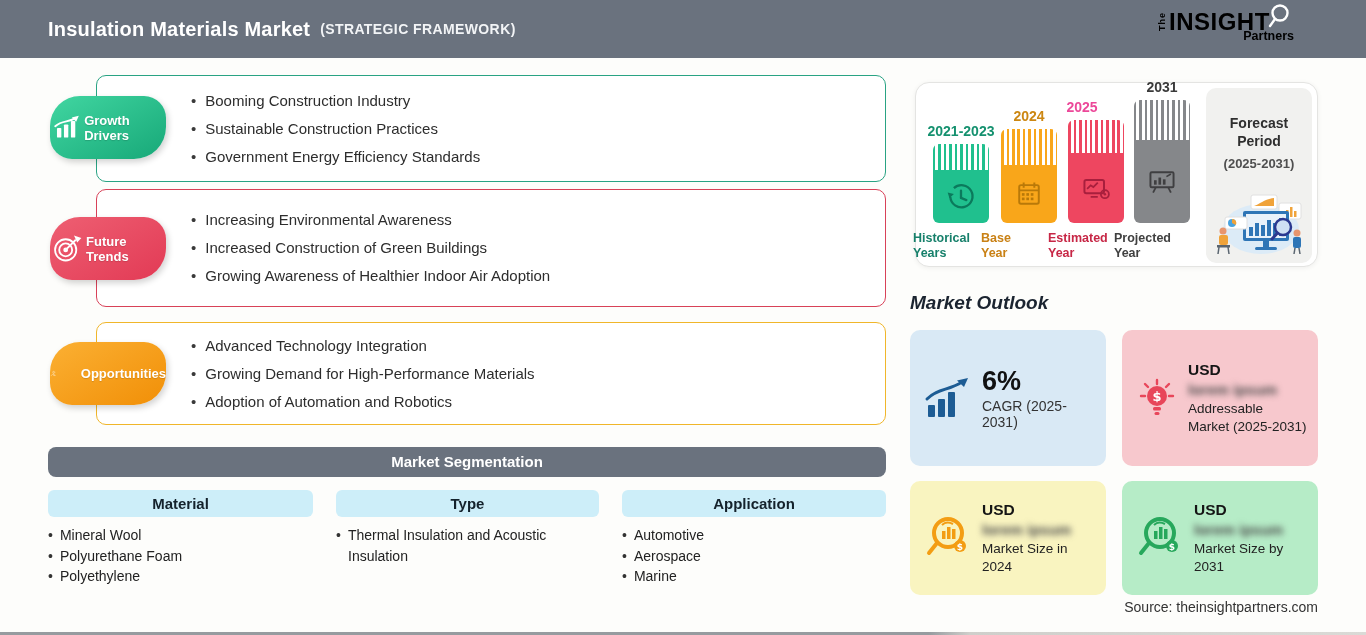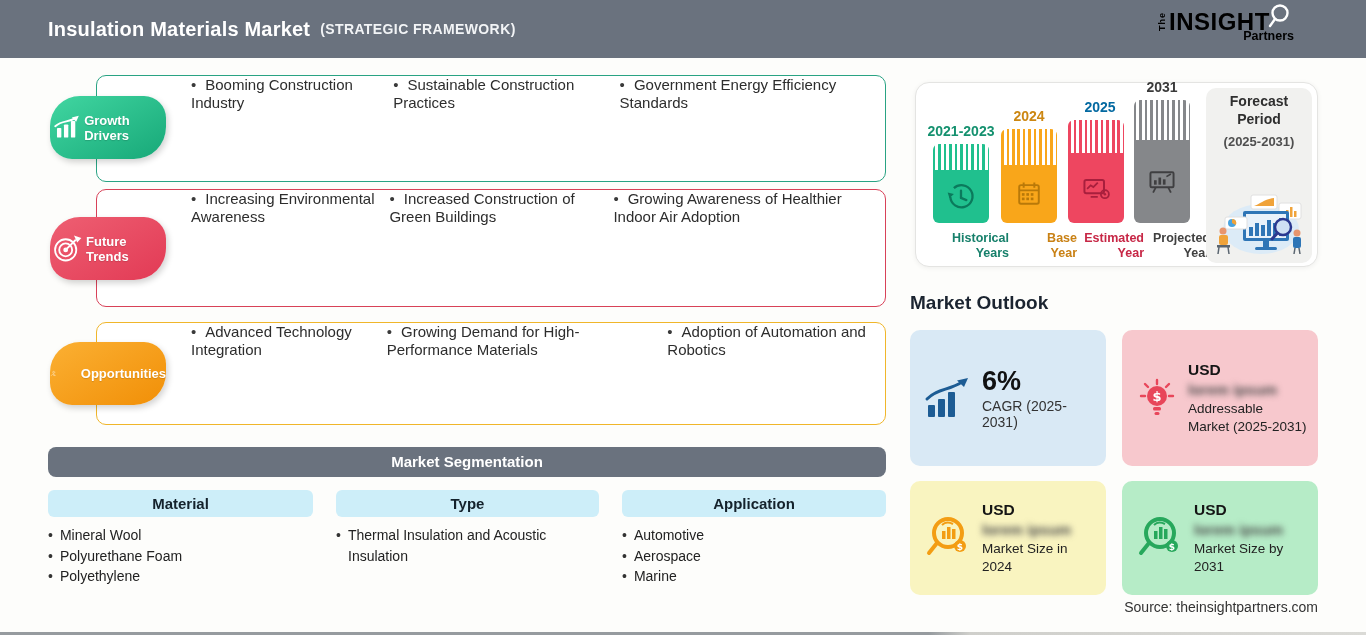--- a/index.html
+++ b/index.html
@@ -14,21 +14,21 @@
   .header-subtitle { color:#f2f4f6; font-size:14px; font-weight:600; letter-spacing:.4px; }
   .logo { position:absolute; right:58px; top:9px; color:#000000; width:150px; }
   .logo-row { display:flex; align-items:center; }
   .logo-the { writing-mode:vertical-rl; transform:rotate(180deg); font-size:9px; font-weight:bold; letter-spacing:1px; line-height:9px; margin-right:2px; }
   .logo-insight { font-size:24px; font-weight:800; letter-spacing:.5px; line-height:26px; }
   .logo-mag { margin-left:-4px; margin-top:-8px; }
   .logo-partners { text-align:right; font-size:12.5px; font-weight:bold; margin-top:-6px; padding-right:14px; }
 
   
   .fbox { position:absolute; left:96px; width:790px; border-radius:10px; background:#fff; }
-  .fbox ul { list-style:none; position:absolute; left:94px; top:0; bottom:0; right:12px; display:flex; flex-direction:row; justify-content:center; gap:10px; }
+  .fbox ul { list-style:none; position:absolute; left:94px; top:0; bottom:0; right:12px; display:flex; flex-direction:column; justify-content:center; gap:10px; }
   .fbox li { font-size:15px; color:#2d2d2d; line-height:18px; }
   .fbox li::before { content:"•"; margin-right:9px; color:#3a3a3a; }
   #box-drivers { top:75px;  height:107px; border:1.6px solid #29a383; }
   #box-trends  { top:189px; height:118px; border:1.6px solid #d84158; }
   #box-opps    { top:322px; height:103px; border:1.6px solid #f0b62a; }
 
   .badge { position:absolute; left:50px; width:116px; height:63px; display:flex; align-items:center; justify-content:center; gap:1px; color:#fff; box-shadow:2px 3px 6px rgba(0,0,0,.18); }
   .badge-label { font-size:13px; font-weight:bold; text-shadow:0 1px 1px rgba(0,0,0,.15); }
   #badge-drivers { top:96px;  background:linear-gradient(150deg,#41d6a1,#17a878); border-radius:30px 22px 32px 22px; }
   #badge-trends  { top:217px; background:linear-gradient(150deg,#ee5f72,#e23a55); border-radius:30px 22px 32px 22px;justify-content:space-between; }
@@ -60,34 +60,34 @@
   #tbar-1 .tbar-stripes { height:36px; background:repeating-linear-gradient(90deg,#f9a61a 0 2.5px,#fff 2.5px 5.5px); }
   #tbar-2 .tbar-stripes { height:33px; background:repeating-linear-gradient(90deg,#ee4660 0 2.5px,#fff 2.5px 5.5px); }
   #tbar-3 .tbar-stripes { height:40px; background:repeating-linear-gradient(90deg,#85878a 0 2.5px,#fff 2.5px 5.5px); }
   #tbar-0 .tbar-solid { background:#20c08e; }
   #tbar-1 .tbar-solid { background:#f9a61a; }
   #tbar-2 .tbar-solid { background:#ee4660; }
   #tbar-3 .tbar-solid { background:#85878a; }
   .tyear { position:absolute; width:96px; text-align:center; font-size:14px; font-weight:bold; }
   #tyear-0 { left:-3px;  top:40px; color:#15916f; }
   #tyear-1 { left:65px;  top:25px; color:#cc8712; }
-  #tyear-2 { left:136px; top:16px; color:#0369a1; }
+  #tyear-2 { left:118px; top:16px; color:#ec4899; }
   #tyear-3 { left:198px; top:-4px; color:#3a3a3a; }
-  .tlabel { position:absolute; top:148px; width:96px; text-align:right; font-size:12.5px; font-weight:bold; line-height:15px; }
+  .tlabel { position:absolute; top:148px; width:96px; text-align:left; font-size:12.5px; font-weight:bold; line-height:15px; }
   #tlabel-0 { left:-3px;  color:#17806b; }
   #tlabel-1 { left:65px;  color:#c98115; }
   #tlabel-2 { left:132px; color:#c72746; }
   #tlabel-3 { left:198px; color:#404040; }
-  .forecast-box { position:absolute; left:290px; top:5px; width:106px; height:175px; background:#f1f1ef; border-radius:10px; text-align:center; padding-top:4px; }
+  .forecast-box { position:absolute; left:290px; top:5px; width:106px; height:175px; background:#f1f1ef; border-radius:10px; text-align:center; padding-top:26px; }
   .forecast-line { font-size:14px; font-weight:bold; color:#2f2f2f; line-height:18px; }
   .forecast-range { font-size:13px; font-weight:bold; color:#4f4f4f; margin-top:6px;text-align:center; }
   .forecast-illu { position:absolute; left:7px; bottom:8px; }
 
   
-  .outlook-title { position:absolute; left:910px; top:292px; font-size:19px; font-weight:bold; color:#1b2430; }
+  .outlook-title { position:absolute; left:910px; top:292px; font-size:19px; font-weight:bold; color:#1b2430;font-style:italic; }
   .card { position:absolute; border-radius:10px; display:flex; align-items:center; padding:0 10px 0 14px; gap:10px; }
   #card-cagr { left:910px;  top:330px; width:196px; height:136px; background:#d9e9f5; }
   #card-addr { left:1122px; top:330px; width:196px; height:136px; background:#f7c8cd; }
   #card-2024 { left:910px;  top:481px; width:196px; height:114px; background:#f9f4c0; }
   #card-2031 { left:1122px; top:481px; width:196px; height:114px; background:#b6ecc7; }
   .card-icon { flex:0 0 auto; }
   .card-value { font-size:27px; font-weight:bold; color:#111; line-height:30px; }
   .card-sub { font-size:14px; color:#333; margin-top:2px; }
   .card-usd { font-size:15.5px; font-weight:bold; color:#151515; }
   .card-blur { font-size:15px; font-weight:bold; color:#4a4a4a; filter:blur(3px); margin:2px 0; white-space:nowrap; }

